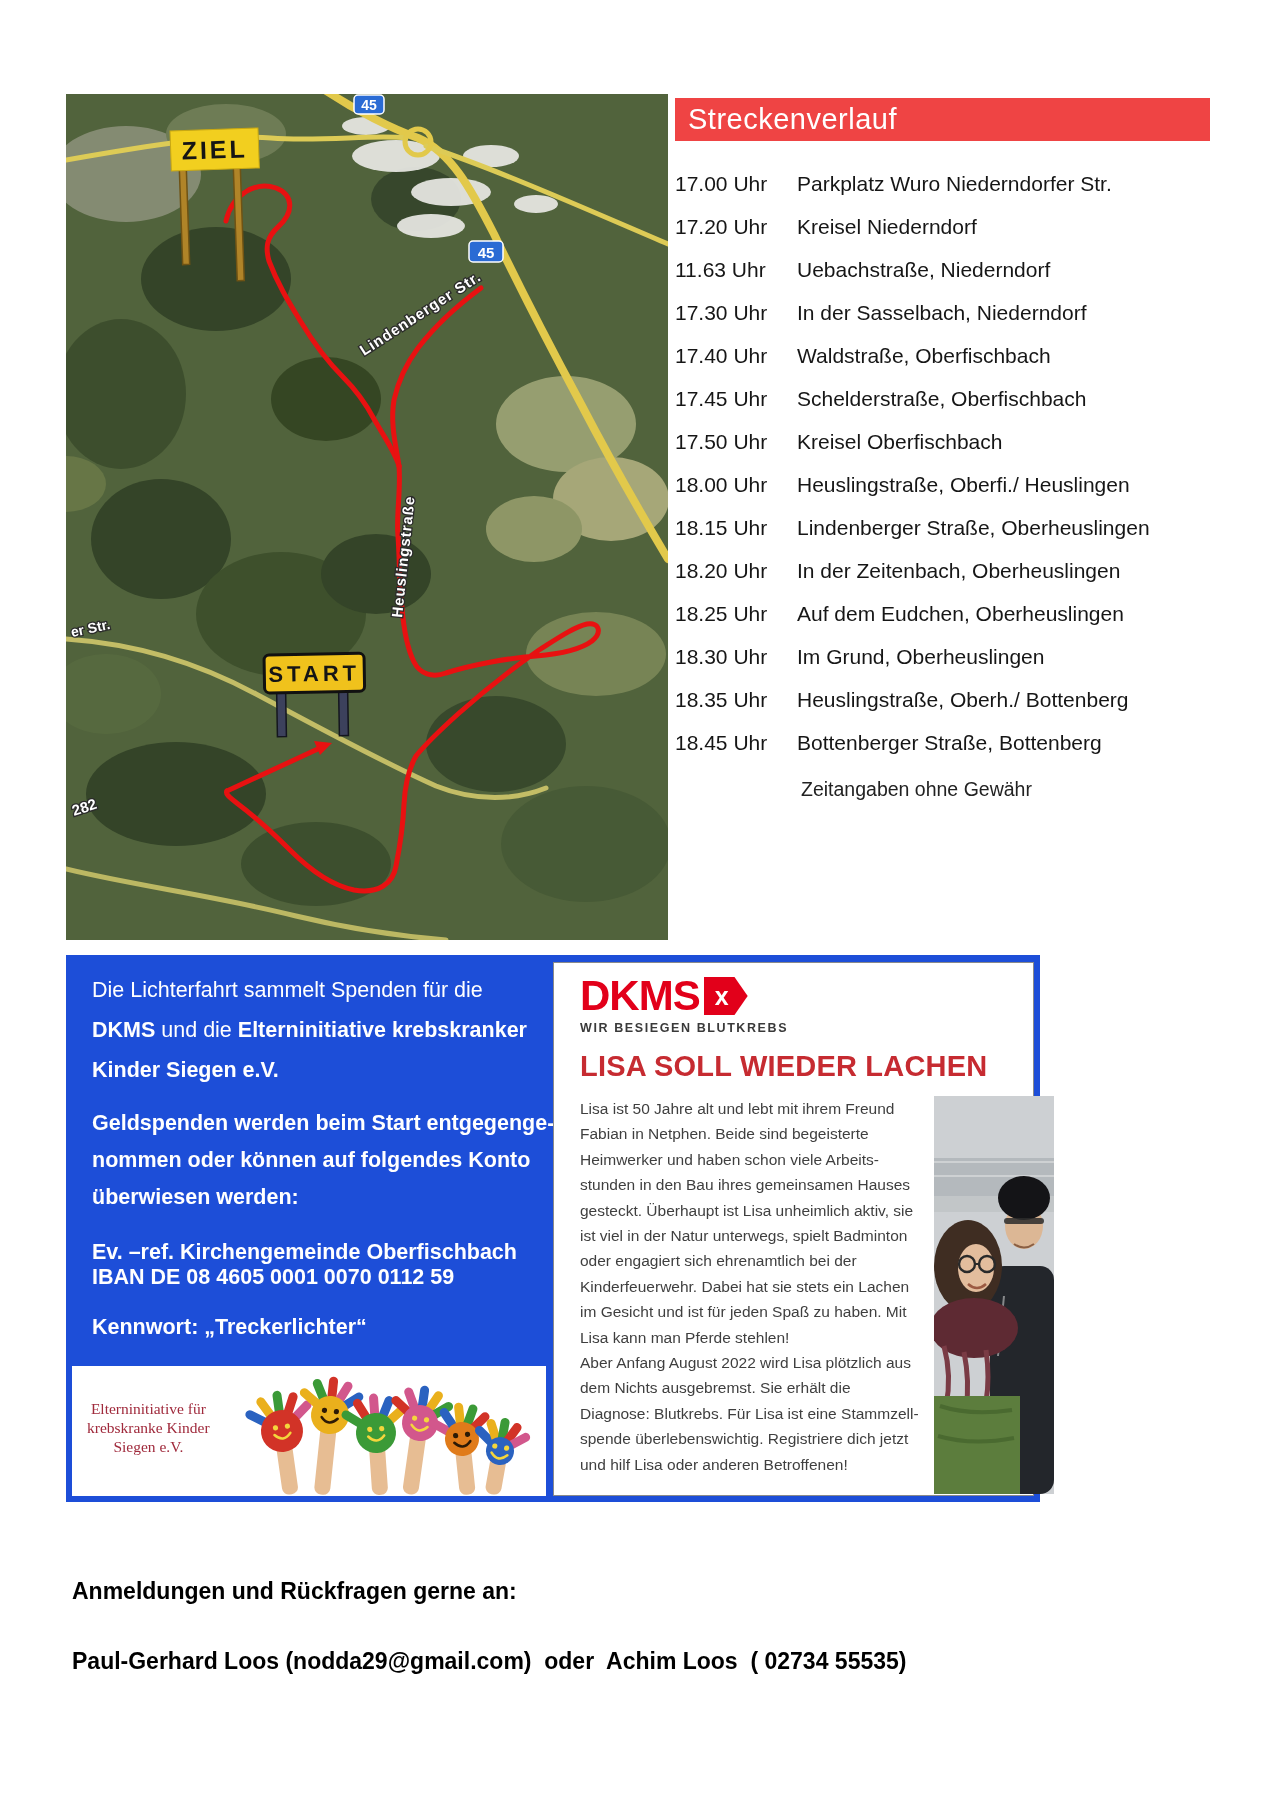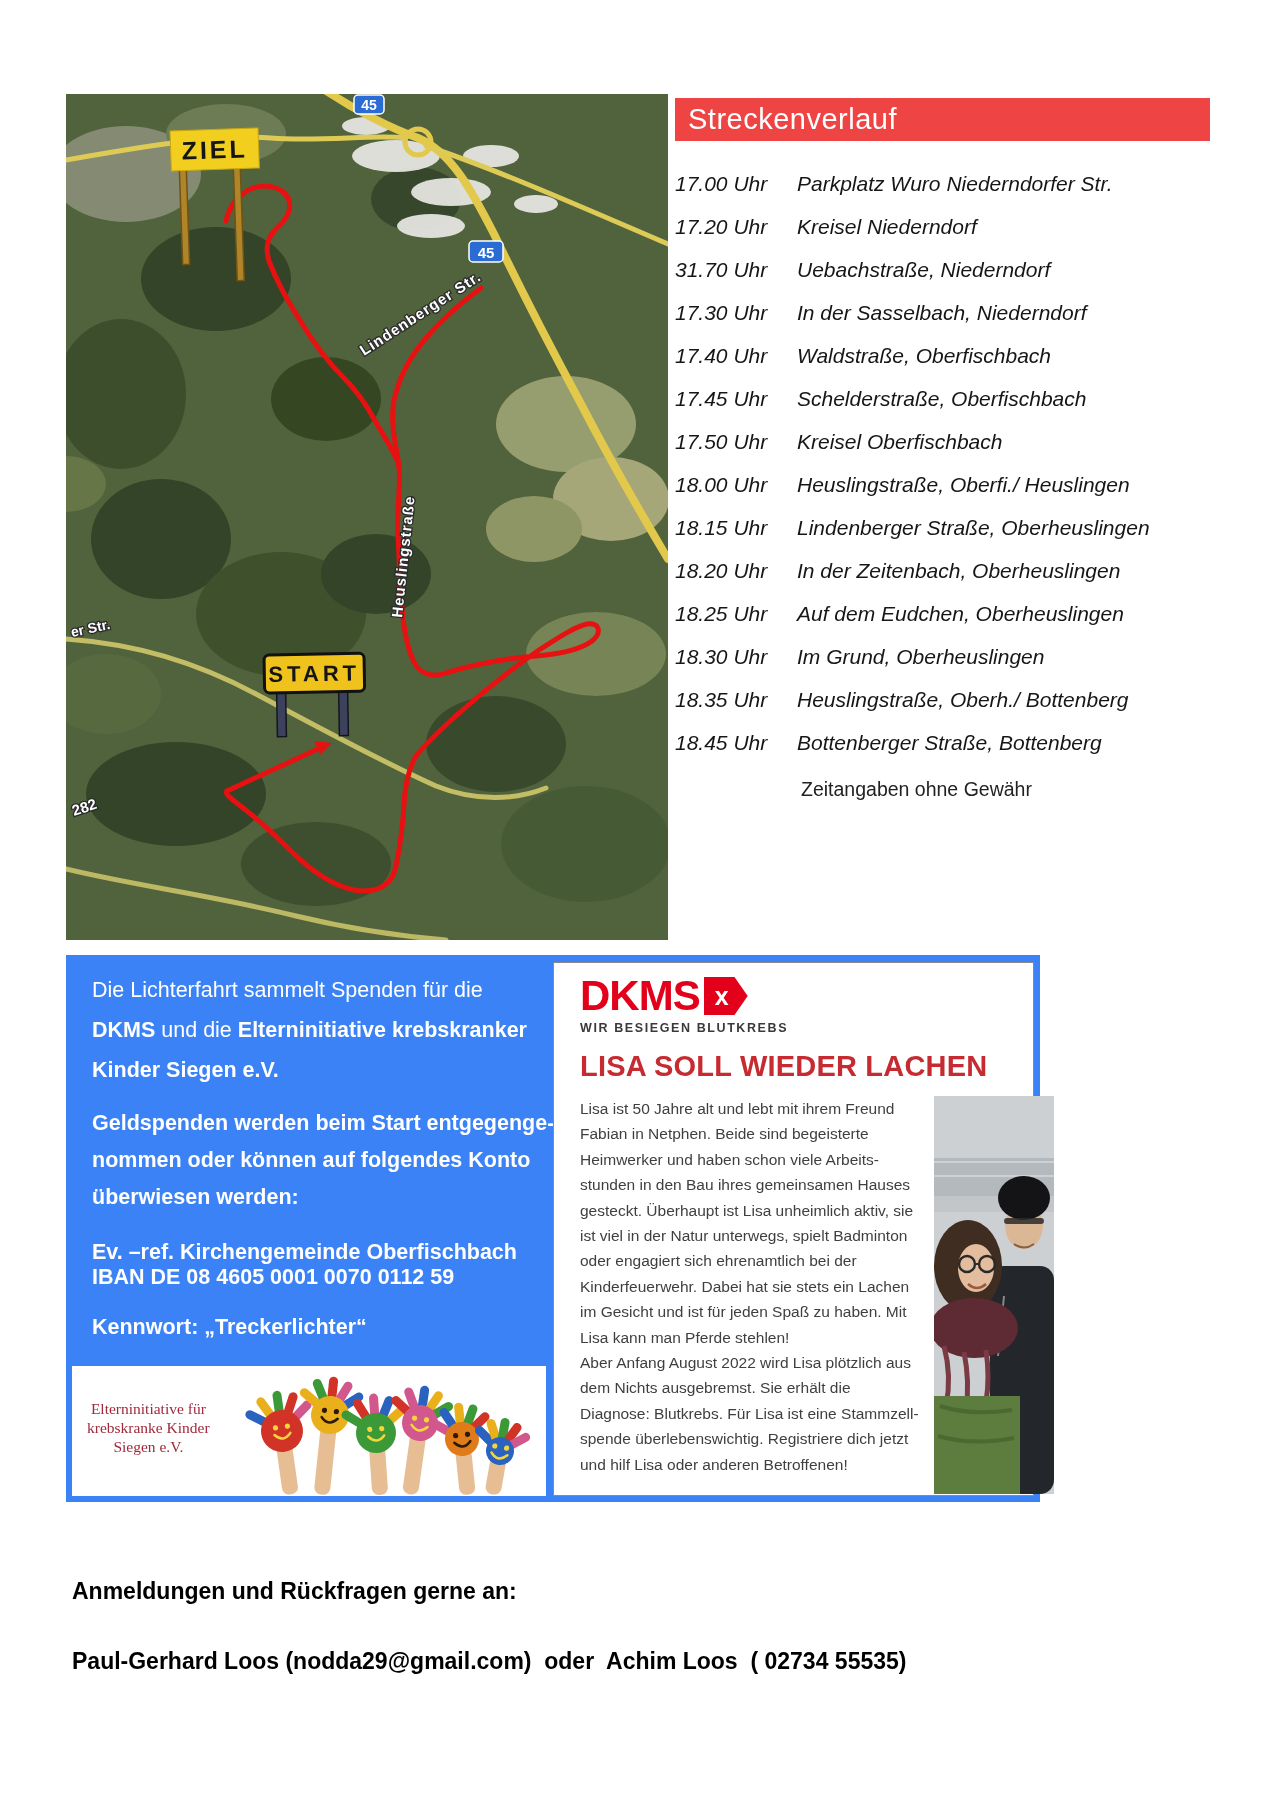--- a/index.html
+++ b/index.html
@@ -7,26 +7,26 @@
         font-family:"Liberation Sans",sans-serif;color:#111;}
 
   
   .map{position:absolute;left:66px;top:94px;width:602px;height:846px;}
 
   
   .sv-col{position:absolute;left:675px;top:98px;width:535px;}
   .sv-bar{height:43px;background:#ef4444;color:#fff;font-size:29px;line-height:43px;
           padding-left:13px;letter-spacing:0.5px;}
   .sv-list{margin-top:21px;}
-  .sv-row{display:flex;height:43px;align-items:center;font-size:21px;color:#161616;font-style:italic;}
+  .sv-row{display:flex;height:43px;align-items:center;font-size:21px;color:#161616;}
   .sv-time{width:122px;flex:none;}
   .sv-note{margin:14px 0 0 126px;font-size:19.5px;color:#222;}
 
   
-  .redbox{position:absolute;left:66px;top:955px;width:974px;height:547px;background:#3b82f6;}
+  .redbox{position:absolute;left:66px;top:955px;width:974px;height:547px;background:#1d4ed8;}
   .don{position:absolute;left:26px;top:15px;width:460px;color:#fff;font-size:21.5px;}
   .don .ln{line-height:40px;white-space:nowrap;}
   .don .p2 .ln{line-height:37px;font-weight:bold;}
   .don .p2{margin-top:15px;}
   .don .bank{margin-top:24px;font-weight:bold;white-space:nowrap;}
   .don .iban{font-weight:bold;white-space:nowrap;}
   .don .kw{margin-top:25px;font-weight:bold;white-space:nowrap;}
   .b{font-weight:bold;}
 
   .dkms{position:absolute;left:487px;top:7px;width:481px;height:534px;background:#fff;
@@ -153,21 +153,21 @@
           <span class="sv-time">17.00 Uhr</span>
           <span class="sv-loc">Parkplatz Wuro Niederndorfer Str.</span>
         </div>
 
         <div class="sv-row">
           <span class="sv-time">17.20 Uhr</span>
           <span class="sv-loc">Kreisel Niederndorf</span>
         </div>
 
         <div class="sv-row">
-          <span class="sv-time">31.70 Uhr</span>
+          <span class="sv-time">11.63 Uhr</span>
           <span class="sv-loc">Uebachstraße, Niederndorf</span>
         </div>
 
         <div class="sv-row">
           <span class="sv-time">17.30 Uhr</span>
           <span class="sv-loc">In der Sasselbach, Niederndorf</span>
         </div>
 
         <div class="sv-row">
           <span class="sv-time">17.40 Uhr</span>

